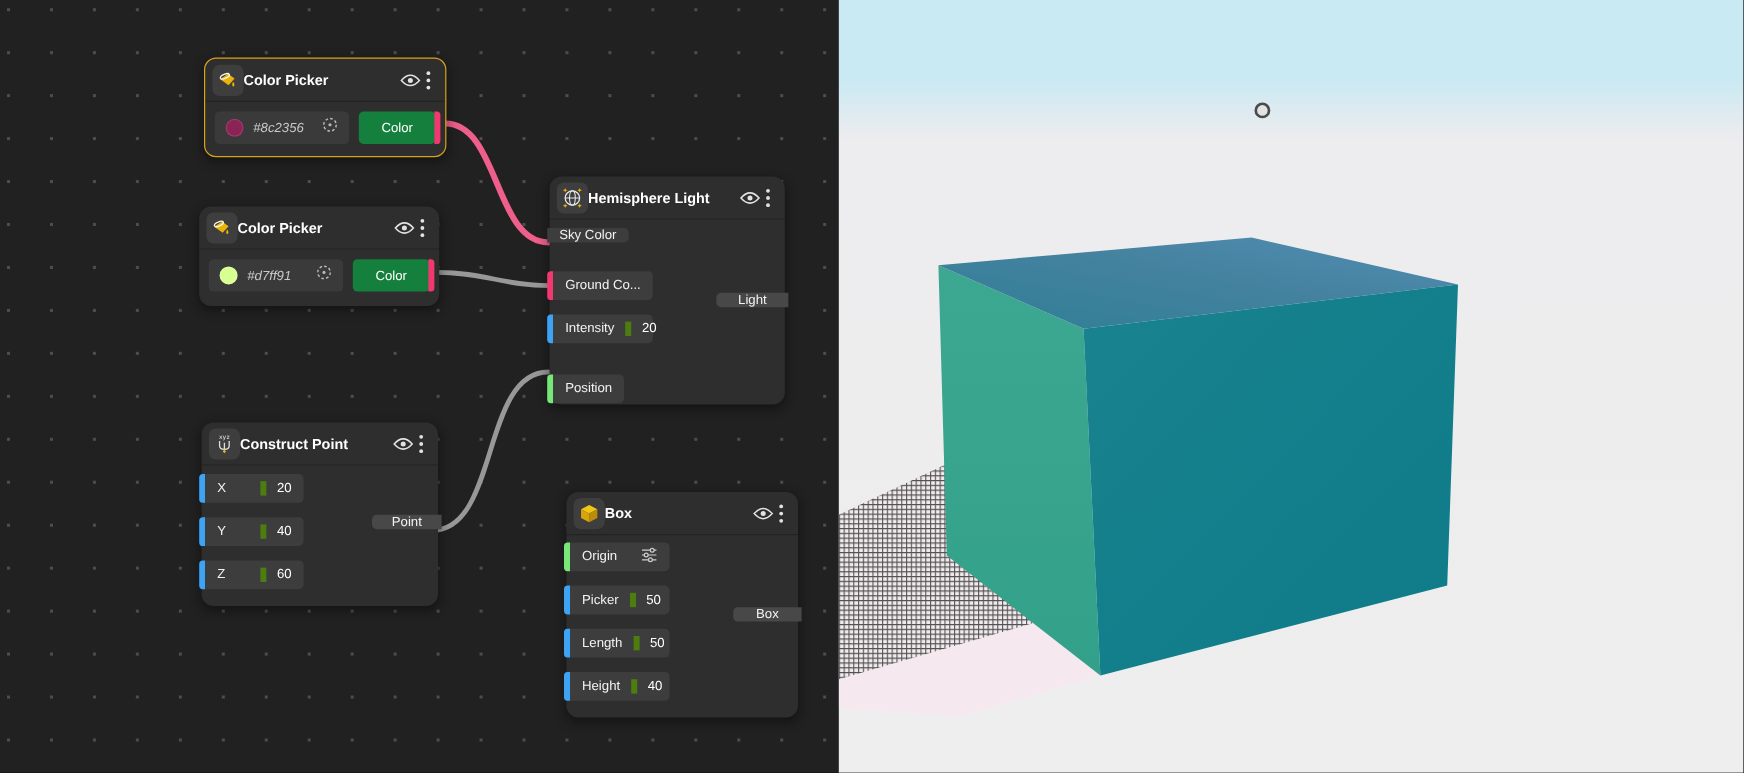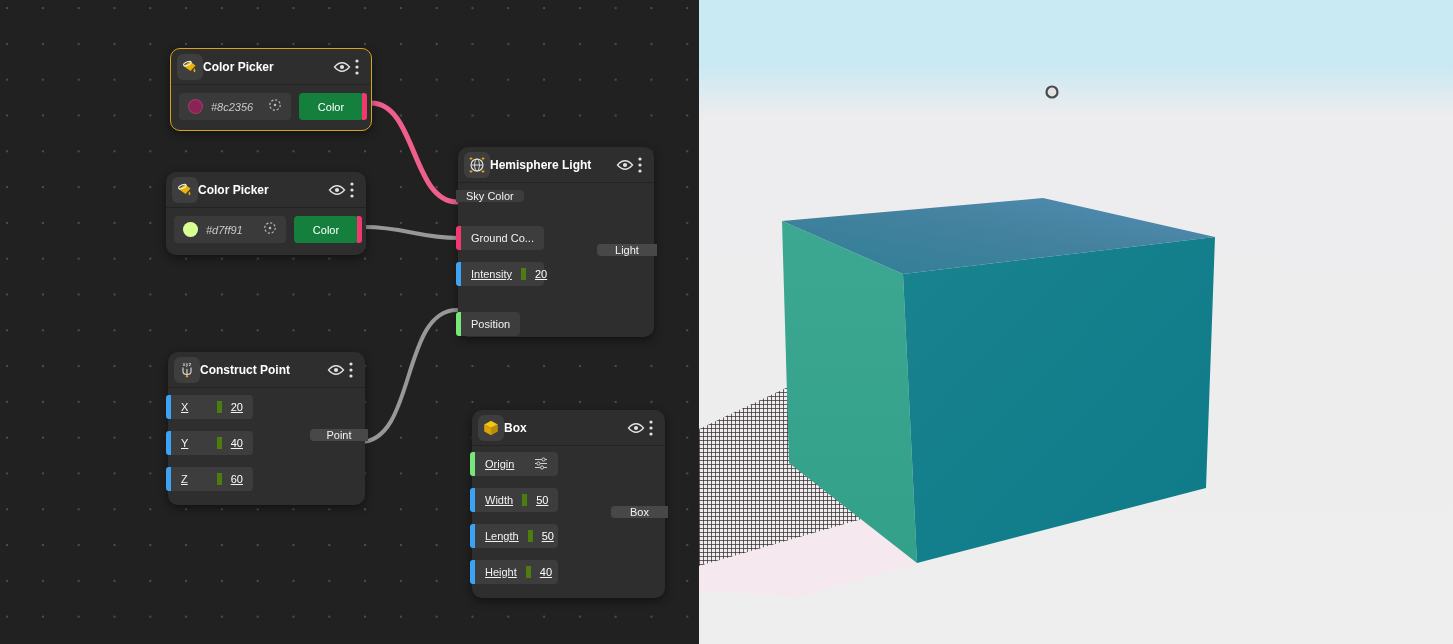--- a/index.html
+++ b/index.html
@@ -41,21 +41,21 @@
   .in-tag  { position:absolute; left:-2px; height:24px; display:flex; align-items:stretch; }
   .out-tag { position:absolute; right:-3px; height:25px; display:flex; align-items:stretch;flex-direction:column; }
   .strip-l { width:5px; border-radius:3px 0 0 3px; }
   .strip-r { width:5px; border-radius:0 3px 3px 0; }
   .cp-out .strip-r { position:absolute; right:-4px; top:0; height:100%; }
   .tag-body { background:#3d3d3d; color:#f2f2f2; font-size:11px; display:flex;
               align-items:center; padding:0 10px; border-radius:0 4px 4px 0; }
   .out-tag .tag-body { background:#484848; border-radius:4px 0 0 4px; justify-content:center; }
   .tag-val { font-size:11px; color:#fff; border-left:5px solid #4d7c0f;
              margin-left:9px; padding-left:9px; }
-  .spaced { justify-content:space-between;text-decoration:underline; }
+  .spaced { justify-content:space-between; }
 
   
   #viewport { position:relative; width:754px; height:644px; flex:0 0 754px;
     background:linear-gradient(180deg,#c9e9f3 0%,#c9e9f3 10%,#edecee 18%,#efeeee 100%); }
   #scene { position:absolute; left:0; top:0; }
 </style>
 </head>
 <body>
 
 <div id="app">
@@ -295,21 +295,21 @@
                 <circle cx="4.5" cy="6.5" r="1.6" fill="#3d3d3d" stroke="#cfcfcf" stroke-width="1"></circle>
               <line x1="1" y1="10.5" x2="13" y2="10.5" stroke="#cfcfcf" stroke-width="1"></line>
                 <circle cx="8" cy="10.5" r="1.6" fill="#3d3d3d" stroke="#cfcfcf" stroke-width="1"></circle>
             </svg>
           </span>
         </span>
       </div>
       <div class="in-tag" style="top:78px;">
         <span class="strip-l" style="background: rgb(61, 164, 245);"></span>
         <span class="tag-body spaced" style="width:83px;">
-          <span>Width</span>
+          <span>Picker</span>
           <span class="tag-val">50</span>
         </span>
       </div>
       <div class="in-tag" style="top:114px;">
         <span class="strip-l" style="background: rgb(61, 164, 245);"></span>
         <span class="tag-body spaced" style="width:83px;">
           <span>Length</span>
           <span class="tag-val">50</span>
         </span>
       </div>

